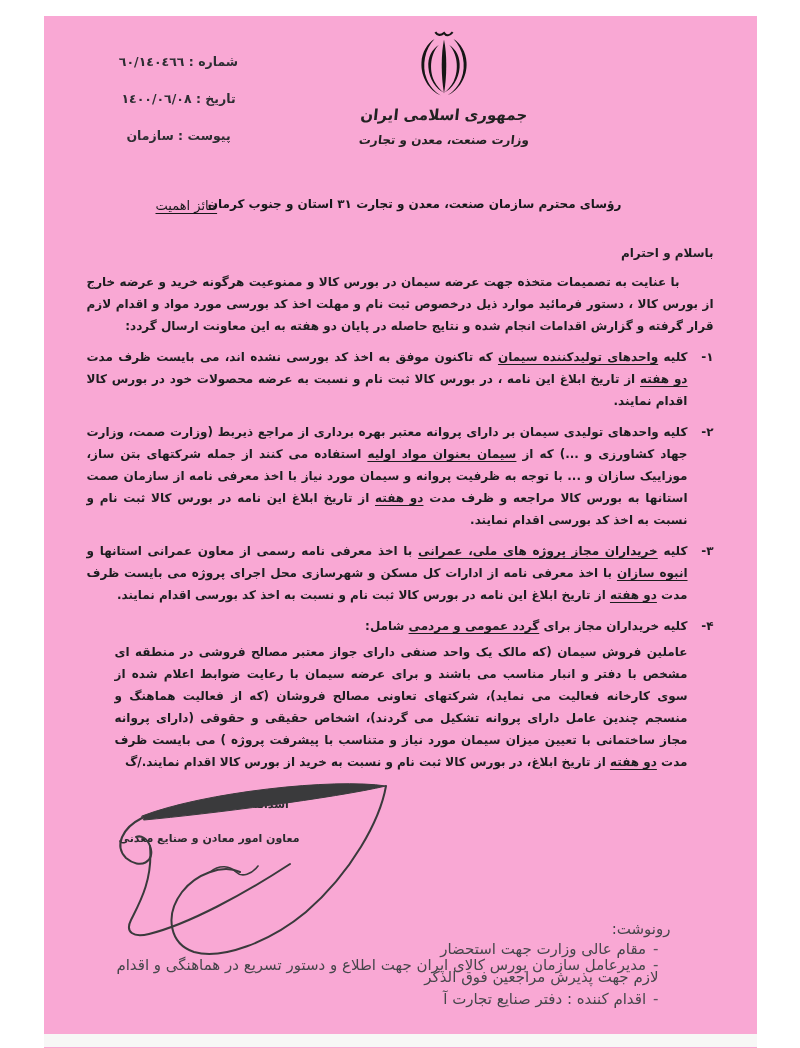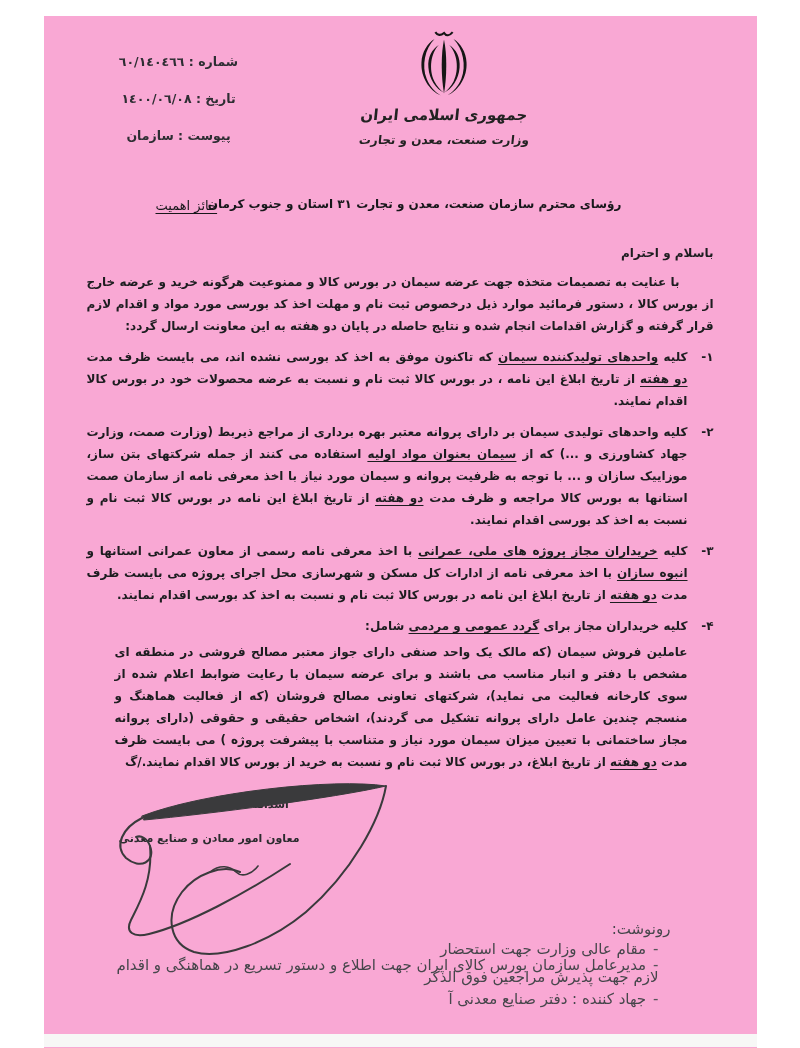--- a/index.html
+++ b/index.html
@@ -128,21 +128,21 @@
         <path d="M118,98 C128,90 138,92 144,98 C150,104 160,100 166,92" stroke-width="1.6"></path>
       </g>
     </svg>
   </div>
 
   <footer class="cc">
     <div class="cc-label">رونوشت:</div>
     <ul>
       <li>مقام عالی وزارت جهت استحضار</li>
       <li>مدیرعامل سازمان بورس کالای ایران جهت اطلاع و دستور تسریع در هماهنگی و اقدام لازم جهت پذیرش مراجعین فوق الذکر</li>
-      <li class="gap">جهاد کننده : دفتر صنایع معدنی آ</li>
+      <li class="gap">اقدام کننده : دفتر صنایع تجارت آ</li>
     </ul>
   </footer>
 
   <div class="scan-band"></div>
   <div class="blur-strip">
     <i style="width:52px"></i>
       <i style="width:20px"></i>
       <i style="width:38px"></i>
     <i style="width:14px"></i>
       <i style="width:26px"></i>

